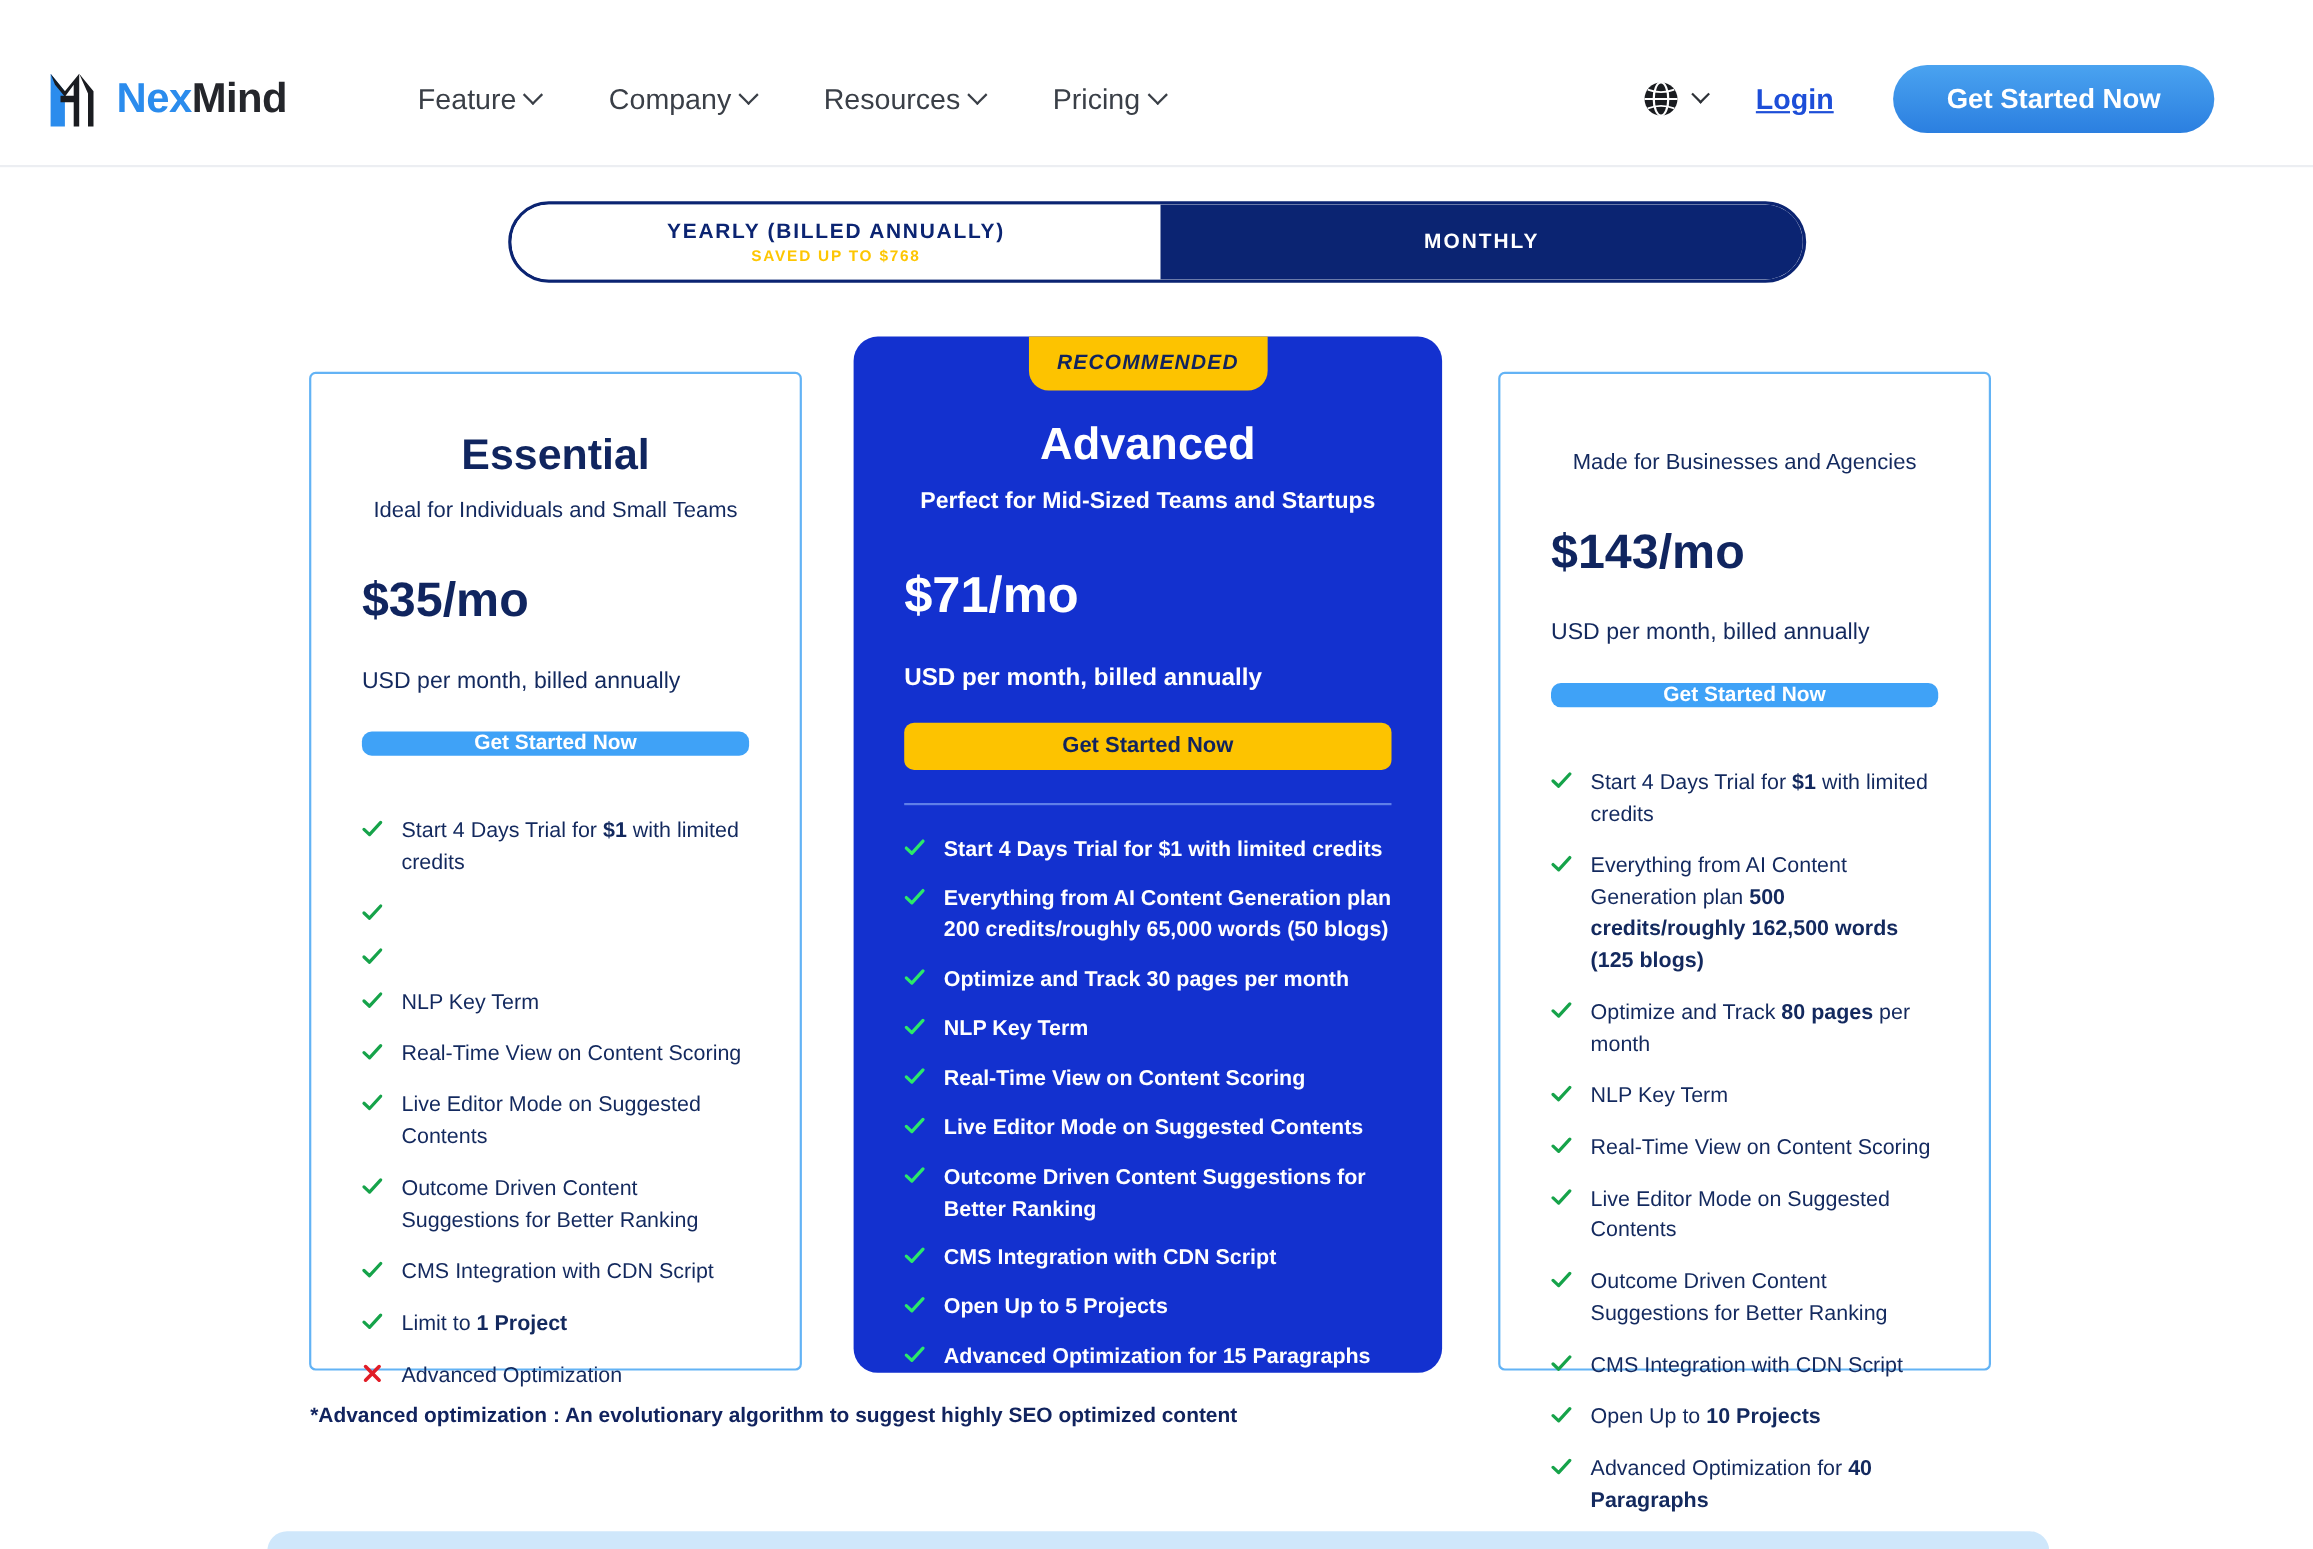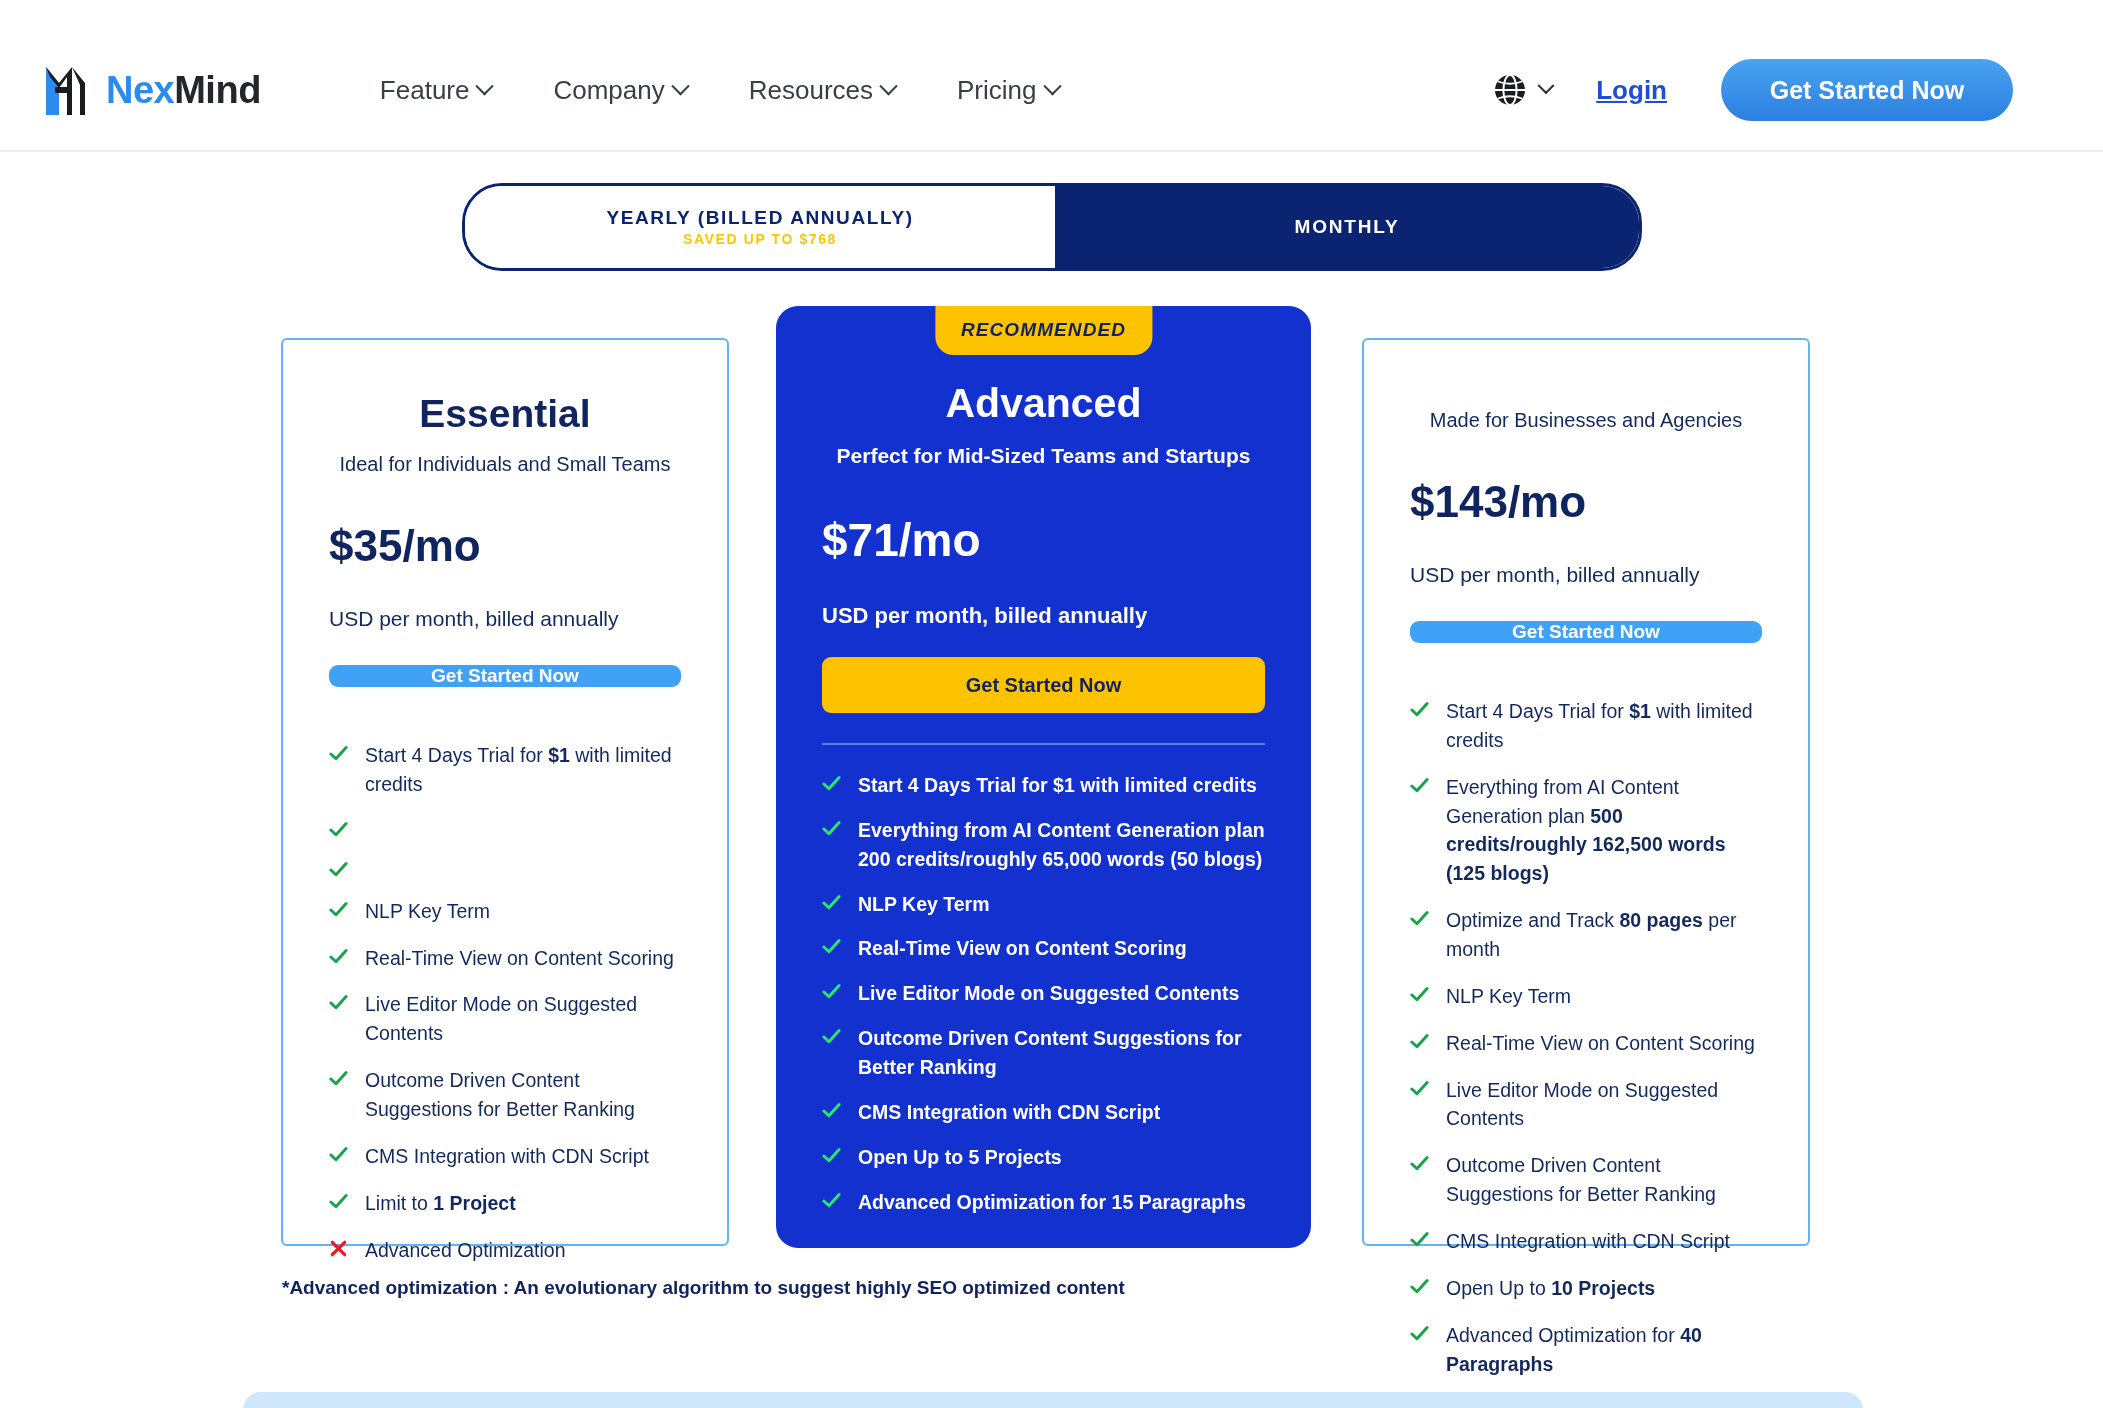--- a/index.html
+++ b/index.html
@@ -52,21 +52,21 @@
   .cta-header {
     background: linear-gradient(180deg,#4aa3f0 0%,#2b7fe0 100%);
     color: #fff; font-size: 25px; font-weight: 700;
     border: none; border-radius: 40px;
     padding: 0 40px; height: 62px; min-width: 292px; cursor: pointer;
   }
 
   
   .toggle {
     position: absolute; left: 462px; top: 183px;
-    width: 1180px; height: 88px;
+    width: 1180px; height: 74px;
     border: 3px solid #0b2472; border-radius: 40px;
     overflow: hidden; display: flex; background: #fff; justify-content: flex-end;
   }
   .toggle-yearly {
     flex: 0 0 590px; background: #ffffff;
     display: flex; flex-direction: column; align-items: center; justify-content: center;
     cursor: pointer; gap: 2px;
   }
   .toggle-yearly .l1 {
     font-size: 19px; font-weight: 700; color: #0b2472; letter-spacing: 1.6px;
@@ -308,20 +308,26 @@
           <div class="feature">
             <svg class="tick" viewBox="0 0 20 20" width="19" height="19">
               <path d="M2 10.5 L7.3 15.5 L18 3.8" fill="none" stroke="#2ce86a" stroke-width="3.1" stroke-linecap="round" stroke-linejoin="round"></path>
             </svg>
             <div class="feature-text"><span>Everything from AI Content Generation plan </span><b>200 credits/roughly 65,000 words (50 blogs)</b></div>
           </div>
           <div class="feature">
             <svg class="tick" viewBox="0 0 20 20" width="19" height="19">
               <path d="M2 10.5 L7.3 15.5 L18 3.8" fill="none" stroke="#2ce86a" stroke-width="3.1" stroke-linecap="round" stroke-linejoin="round"></path>
             </svg>
+            <div class="feature-text"><span>Optimize and Track </span><b>30 pages</b><span> per month</span></div>
+          </div>
+          <div class="feature">
+            <svg class="tick" viewBox="0 0 20 20" width="19" height="19">
+              <path d="M2 10.5 L7.3 15.5 L18 3.8" fill="none" stroke="#2ce86a" stroke-width="3.1" stroke-linecap="round" stroke-linejoin="round"></path>
+            </svg>
             <div class="feature-text"><span>NLP Key Term</span></div>
           </div>
           <div class="feature">
             <svg class="tick" viewBox="0 0 20 20" width="19" height="19">
               <path d="M2 10.5 L7.3 15.5 L18 3.8" fill="none" stroke="#2ce86a" stroke-width="3.1" stroke-linecap="round" stroke-linejoin="round"></path>
             </svg>
             <div class="feature-text"><span>Real-Time View on Content Scoring</span></div>
           </div>
           <div class="feature">
             <svg class="tick" viewBox="0 0 20 20" width="19" height="19">

